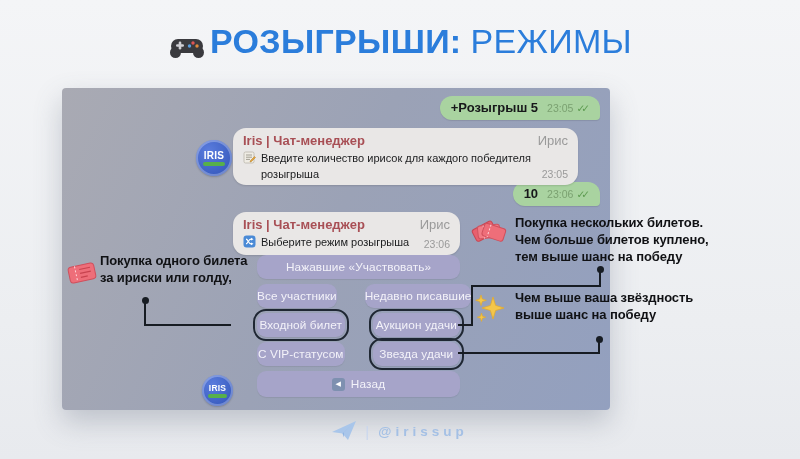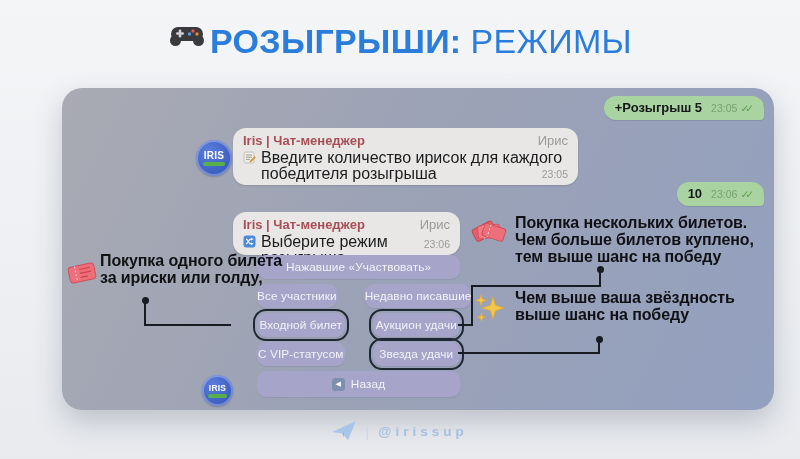--- a/index.html
+++ b/index.html
@@ -5,31 +5,30 @@
   html,body{margin:0;padding:0;}
   body{
     width:800px;height:459px;position:relative;overflow:hidden;
     background:linear-gradient(180deg,#f4f5f7 0%,#eceef1 70%,#e8eaee 100%);
     font-family:"Liberation Sans","DejaVu Sans",sans-serif;
     -webkit-font-smoothing:antialiased;
   }
   .stage{position:absolute;inset:0;}
 
   
-  .title-row{position:absolute;top:22px;left:0;width:100%;display:flex;justify-content:center;align-items:flex-start;gap:4px;}
+  .title-row{position:absolute;top:22px;left:0;width:100%;display:flex;justify-content:center;align-items:flex-end;gap:4px;}
   .title-text{font-size:34px;color:#2b7ddb;letter-spacing:.3px;white-space:nowrap;}
   .title-bold{font-weight:bold;}
   .title-light{font-weight:normal;margin-left:9px;}
 
   
   .panel{
-    position:absolute;left:62px;top:88px;width:680px;height:322px;border-radius:20px;
+    position:absolute;left:62px;top:88px;width:548px;height:322px;border-radius:4px;
     background:linear-gradient(116deg,#a9aab3 0%,#9ba2b6 48%,#93a0bf 100%);
     box-shadow:0 12px 28px rgba(90,100,120,.30);
-    padding-left:32px;
   }
 
   
   .out{
     position:absolute;background:#a9d3a0;border-radius:12px;border-bottom-right-radius:4px;
     padding:4px 10px 5px 11px;display:flex;align-items:baseline;gap:9px;
     box-shadow:0 1px 1px rgba(0,0,0,.10);
   }
   .out .otxt{font-weight:bold;font-size:13px;color:#17181a;white-space:nowrap;}
   .out .ometa{font-size:10.5px;color:#7ba171;white-space:nowrap;display:flex;align-items:baseline;gap:3px;}
@@ -38,21 +37,21 @@
   .out2{top:94px;right:10px;}
 
   
   .bub{
     position:absolute;background:#e9e7e6;border-radius:13px;padding:6px 10px;
     box-sizing:border-box;box-shadow:0 1px 2px rgba(0,0,0,.13);
   }
   .bub .hdr{display:flex;justify-content:space-between;font-size:13px;line-height:13px;}
   .hdr .from{color:#a84f55;font-weight:bold;}
   .hdr .hright{color:#9a9a9a;}
-  .bub .bodytxt{font-size:16px;color:#1b1c1e;margin-top:3px;line-height:16px;display:flex;gap:5px;align-items:flex-start;}
+  .bub .bodytxt{font-size:11px;color:#1b1c1e;margin-top:3px;line-height:16px;display:flex;gap:5px;align-items:flex-start;}
   .bub .btime{position:absolute;right:10px;bottom:5px;font-size:10.5px;color:#9a9a9a;}
   .bub1{left:171px;top:40px;width:345px;height:57px;}
   .bub2{left:171px;top:124px;width:227px;height:43px;}
 
   
   .ava{
     position:absolute;border-radius:50%;
     background:radial-gradient(circle at 35% 30%,#5a7cdd,#2f52b6);
     display:flex;flex-direction:column;align-items:center;justify-content:center;
     color:#fff;font-weight:bold;box-shadow:inset 0 0 0 2px rgba(255,255,255,.28),0 1px 2px rgba(0,0,0,.2);
@@ -72,21 +71,21 @@
     letter-spacing:.1px;white-space:nowrap;box-shadow:0 1px 1px rgba(0,0,0,.07);margin-left:24px;
   }
   .krow:last-child .kbtn{height:26px;}
   .kbtn.hl{outline:2px solid #1f2733;outline-offset:2px;}
   .back-ic{
     width:13px;height:13px;background:#7e90b0;border-radius:3px;color:#fff;font-size:7px;
     display:inline-flex;align-items:center;justify-content:center;margin-right:6px;flex:none;
   }
 
   
-  .note{position:absolute;font-weight:bold;color:#101114;font-size:16px;line-height:17px;letter-spacing:-.1px;}
+  .note{position:absolute;font-weight:bold;color:#101114;font-size:13px;line-height:17px;letter-spacing:-.1px;}
   .note div{white-space:nowrap;}
   .noteL{left:100px;top:252px;}
   .noteRT{left:515px;top:214px;}
   .noteRB{left:515px;top:289px;}
 
   .anno-icon{position:absolute;}
   .tickL{left:66px;top:257px;}
   .fanRT{left:468px;top:213px;}
   .sparkRB{left:472px;top:291px;}
 

